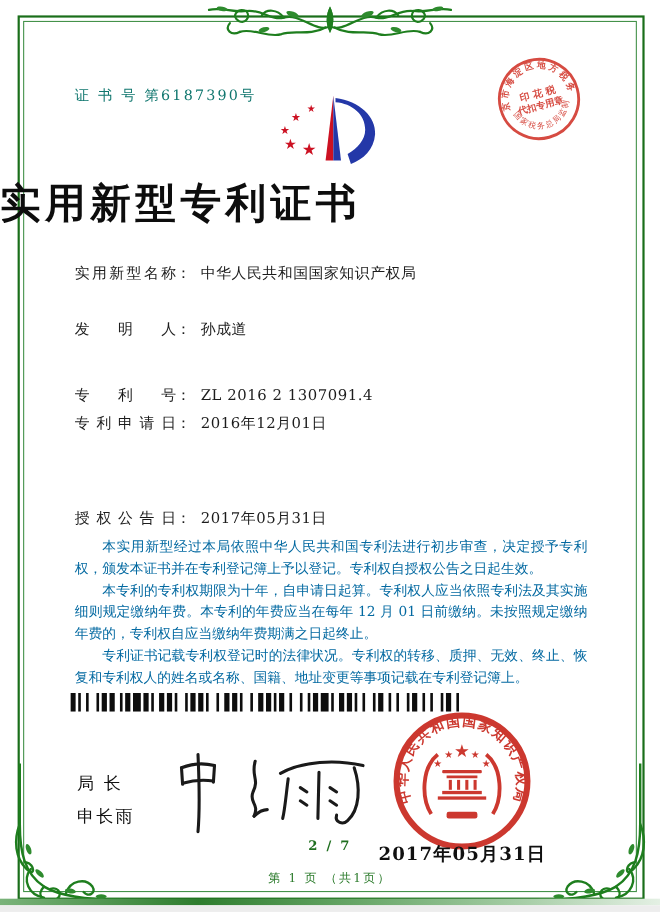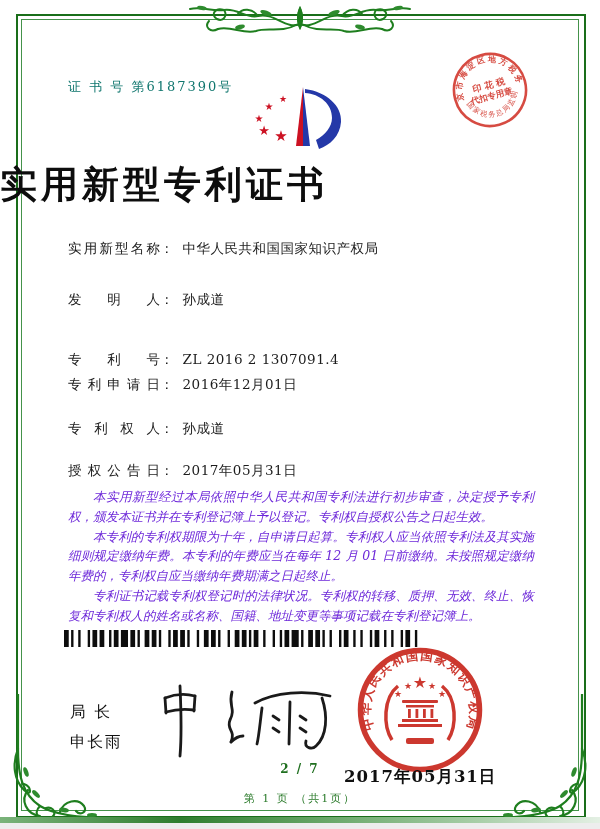--- a/index.html
+++ b/index.html
@@ -11,21 +11,21 @@
   .frame-inner{position:absolute;left:21px;top:19px;width:556px;height:790px;
                border:1px solid #44924a;}
   .cert-no{position:absolute;left:68px;top:78px;font-size:13px;letter-spacing:2px;color:#0f766e;}
   .title{position:absolute;left:0;top:160px;width:100%;text-align:left;
          font-size:37px;font-weight:bold;letter-spacing:4px;color:#0d0d0d;}
   .row{position:absolute;left:68px;font-size:13.5px;color:#1c1c1c;white-space:nowrap;}
   .row .label{display:inline-block;width:92px;text-align:justify;text-align-last:justify;}
   .row .colon{display:inline-block;}
   .row .value{margin-left:9px;letter-spacing:.5px;}
   .paras{position:absolute;left:68px;top:487px;width:466px;font-size:12.5px;
-         line-height:1.58;text-align:justify;color:#6d28d9;font-style:italic;}
+         line-height:1.58;text-align:justify;color:#0369a1;}
   .paras p{margin:0;text-indent:2em;}
   .barcode-wrap{position:absolute;left:64px;top:630px;width:358px;height:17px;}
   .barcode-wrap svg{width:100%;height:100%;}
   .signer{position:absolute;left:70px;top:702px;font-size:15.5px;color:#111;}
   .signer div{margin-bottom:9px;letter-spacing:2px;}
   .sig-svg{position:absolute;left:140px;top:678px;}
   .seal-svg{position:absolute;left:352px;top:642px;opacity:.92;}
   .tax-svg{position:absolute;left:445px;top:45px;opacity:.88;}
   .logo-svg{position:absolute;left:245px;top:84px;}
   .grant-date{position:absolute;left:344px;top:766px;font-size:16.5px;font-weight:600;
@@ -101,23 +101,20 @@
     <span class="label">实用新型名称</span><span class="colon">：</span><span class="value">中华人民共和国国家知识产权局</span>
   </div>
   <div class="row" style="top:291px">
     <span class="label">发明人</span><span class="colon">：</span><span class="value">孙成道</span>
   </div>
   <div class="row" style="top:351px">
     <span class="label">专利号</span><span class="colon">：</span><span class="value">ZL 2016 2 1307091.4</span>
   </div>
   <div class="row" style="top:376px">
     <span class="label">专利申请日</span><span class="colon">：</span><span class="value">2016年12月01日</span>
-  </div>
-  <div class="row" style="top:420px">
-    <span class="label">专利权人</span><span class="colon">：</span><span class="value">孙成道</span>
   </div>
   <div class="row" style="top:462px">
     <span class="label">授权公告日</span><span class="colon">：</span><span class="value">2017年05月31日</span>
   </div>
 
   <div class="paras">
     <p>本实用新型经过本局依照中华人民共和国专利法进行初步审查，决定授予专利权，颁发本证书并在专利登记簿上予以登记。专利权自授权公告之日起生效。</p>
     <p>本专利的专利权期限为十年，自申请日起算。专利权人应当依照专利法及其实施细则规定缴纳年费。本专利的年费应当在每年 12 月 01 日前缴纳。未按照规定缴纳年费的，专利权自应当缴纳年费期满之日起终止。</p>
     <p>专利证书记载专利权登记时的法律状况。专利权的转移、质押、无效、终止、恢复和专利权人的姓名或名称、国籍、地址变更等事项记载在专利登记簿上。</p>
   </div>

